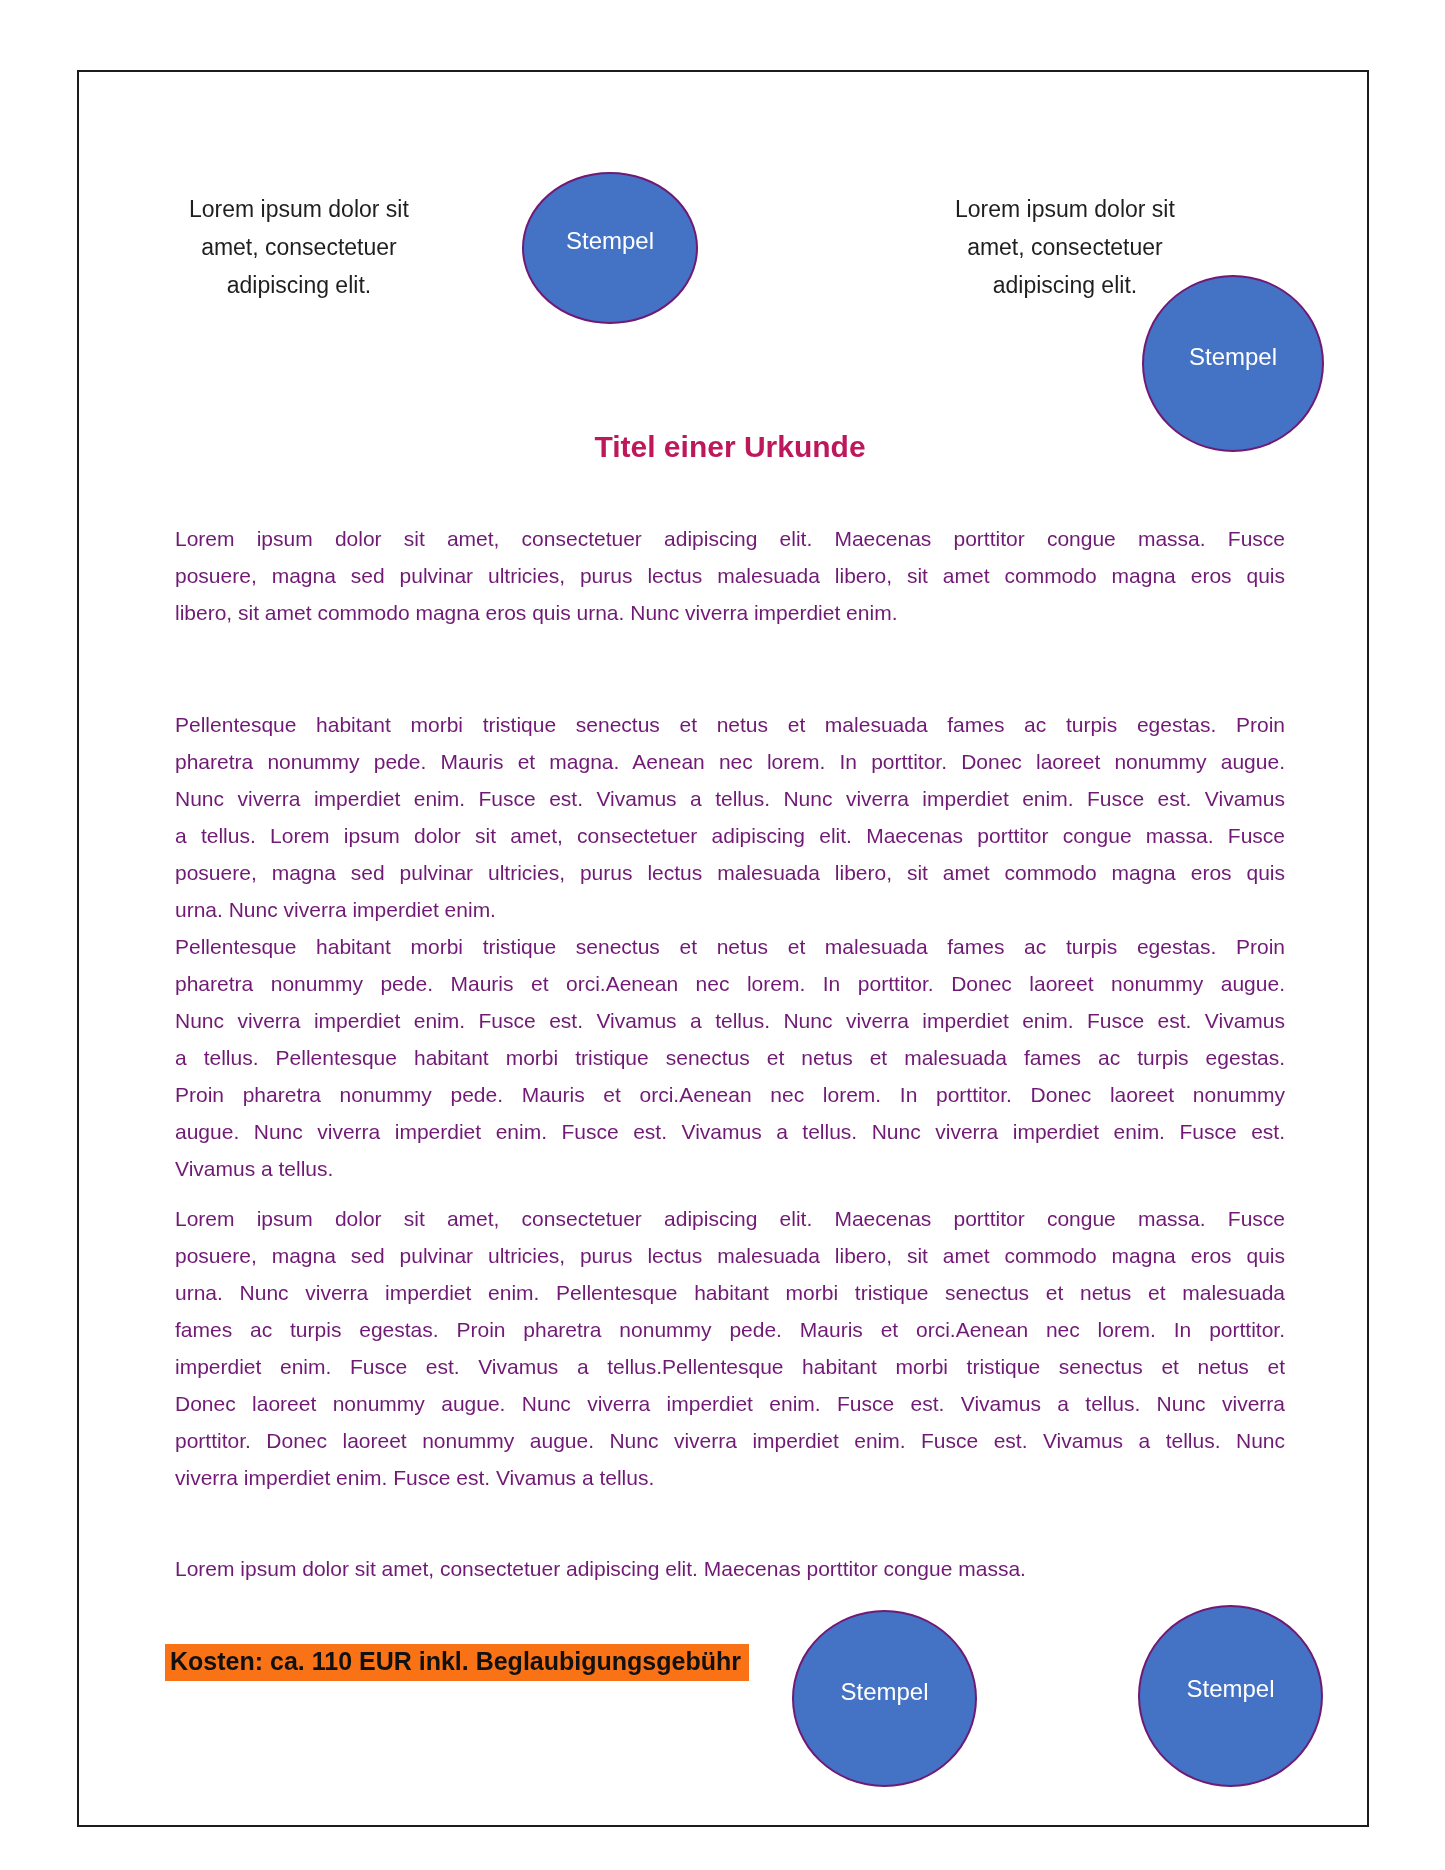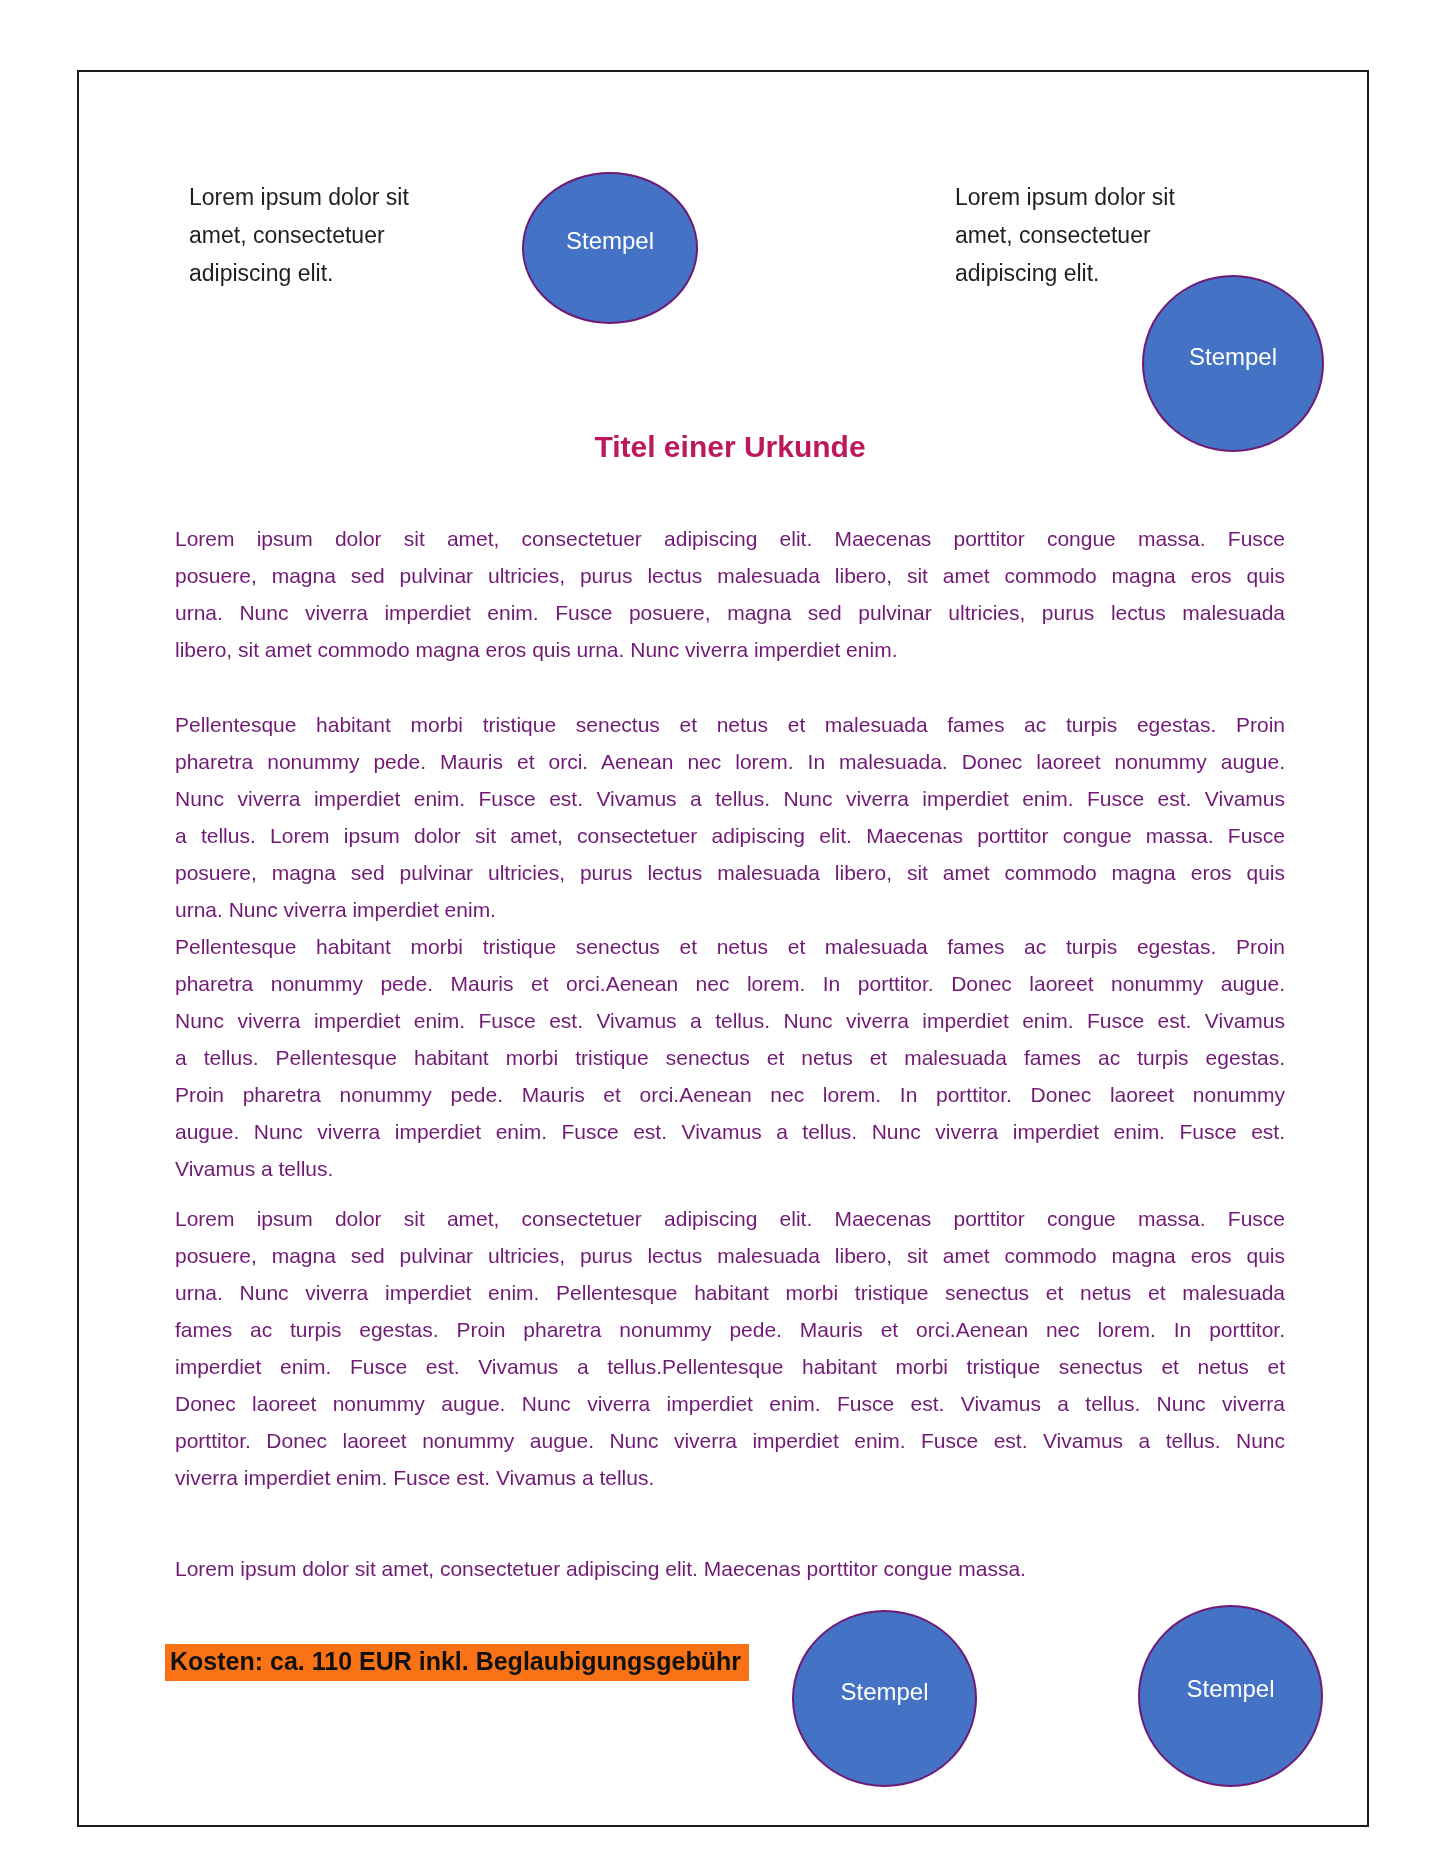--- a/index.html
+++ b/index.html
@@ -5,22 +5,22 @@
   html,body { margin:0; padding:0; background:#ffffff; }
   .canvas {
     position:relative; width:1445px; height:1870px; background:#ffffff;
     font-family:"Liberation Sans", sans-serif; overflow:hidden;
   }
   .page-border {
     position:absolute; left:77px; top:70px; width:1292px; height:1757px;
     border:2px solid #1c1c1c; box-sizing:border-box; background:#ffffff;
   }
   .intro {
-    position:absolute; top:178px; font-size:23px; line-height:38px;
-    color:#1f1f1f; white-space:pre-line;
+    position:absolute; top:190px; font-size:23px; line-height:38px;
+    color:#1f1f1f; white-space:pre-line;text-align:center;
   }
   .intro.left  { left:189px; }
   .intro.right { left:955px; }
   .stamp {
     position:absolute; border-radius:50%;
     background:#4472C4; border:2px solid #701a75; box-sizing:border-box;
     display:flex; align-items:center; justify-content:center;
     color:#ffffff; font-size:24px;
   }
   .stamp .stamp-label { transform:translateY(-7px); }
@@ -70,27 +70,26 @@
 
   <div class="stamp top-right" style="background-color: rgb(68, 114, 196);">
     <span class="stamp-label">Stempel</span>
   </div>
 
   <div class="doc-title">Titel einer Urkunde</div>
 
   <div class="para p1">
       <div class="body-line">Lorem ipsum dolor sit amet, consectetuer adipiscing elit. Maecenas porttitor congue massa. Fusce</div>
       <div class="body-line">posuere, magna sed pulvinar ultricies, purus lectus malesuada libero, sit amet commodo magna eros quis</div>
-      <div class="body-line">urna. Nunc viverra imperdiet enim. Fusce posuere, magna sed pulvinar ultricies, purus lectus malesuada</div>
       <div class="body-line noforce">libero, sit amet commodo magna eros quis urna. Nunc viverra imperdiet enim.</div>
     </div>
 
   <div class="para p2">
       <div class="body-line">Pellentesque habitant morbi tristique senectus et netus et malesuada fames ac turpis egestas. Proin</div>
-      <div class="body-line">pharetra nonummy pede. Mauris et orci. Aenean nec lorem. In malesuada. Donec laoreet nonummy augue.</div>
+      <div class="body-line">pharetra nonummy pede. Mauris et magna. Aenean nec lorem. In porttitor. Donec laoreet nonummy augue.</div>
       <div class="body-line">Nunc viverra imperdiet enim. Fusce est. Vivamus a tellus. Nunc viverra imperdiet enim. Fusce est. Vivamus</div>
       <div class="body-line">a tellus. Lorem ipsum dolor sit amet, consectetuer adipiscing elit. Maecenas porttitor congue massa. Fusce</div>
       <div class="body-line">posuere, magna sed pulvinar ultricies, purus lectus malesuada libero, sit amet commodo magna eros quis</div>
       <div class="body-line noforce">urna. Nunc viverra imperdiet enim.</div>
       <div class="body-line">Pellentesque habitant morbi tristique senectus et netus et malesuada fames ac turpis egestas. Proin</div>
       <div class="body-line">pharetra nonummy pede. Mauris et orci.Aenean nec lorem. In porttitor. Donec laoreet nonummy augue.</div>
       <div class="body-line">Nunc viverra imperdiet enim. Fusce est. Vivamus a tellus. Nunc viverra imperdiet enim. Fusce est. Vivamus</div>
       <div class="body-line">a tellus. Pellentesque habitant morbi tristique senectus et netus et malesuada fames ac turpis egestas.</div>
       <div class="body-line">Proin pharetra nonummy pede. Mauris et orci.Aenean nec lorem. In porttitor. Donec laoreet nonummy</div>
       <div class="body-line">augue. Nunc viverra imperdiet enim. Fusce est. Vivamus a tellus. Nunc viverra imperdiet enim. Fusce est.</div>

